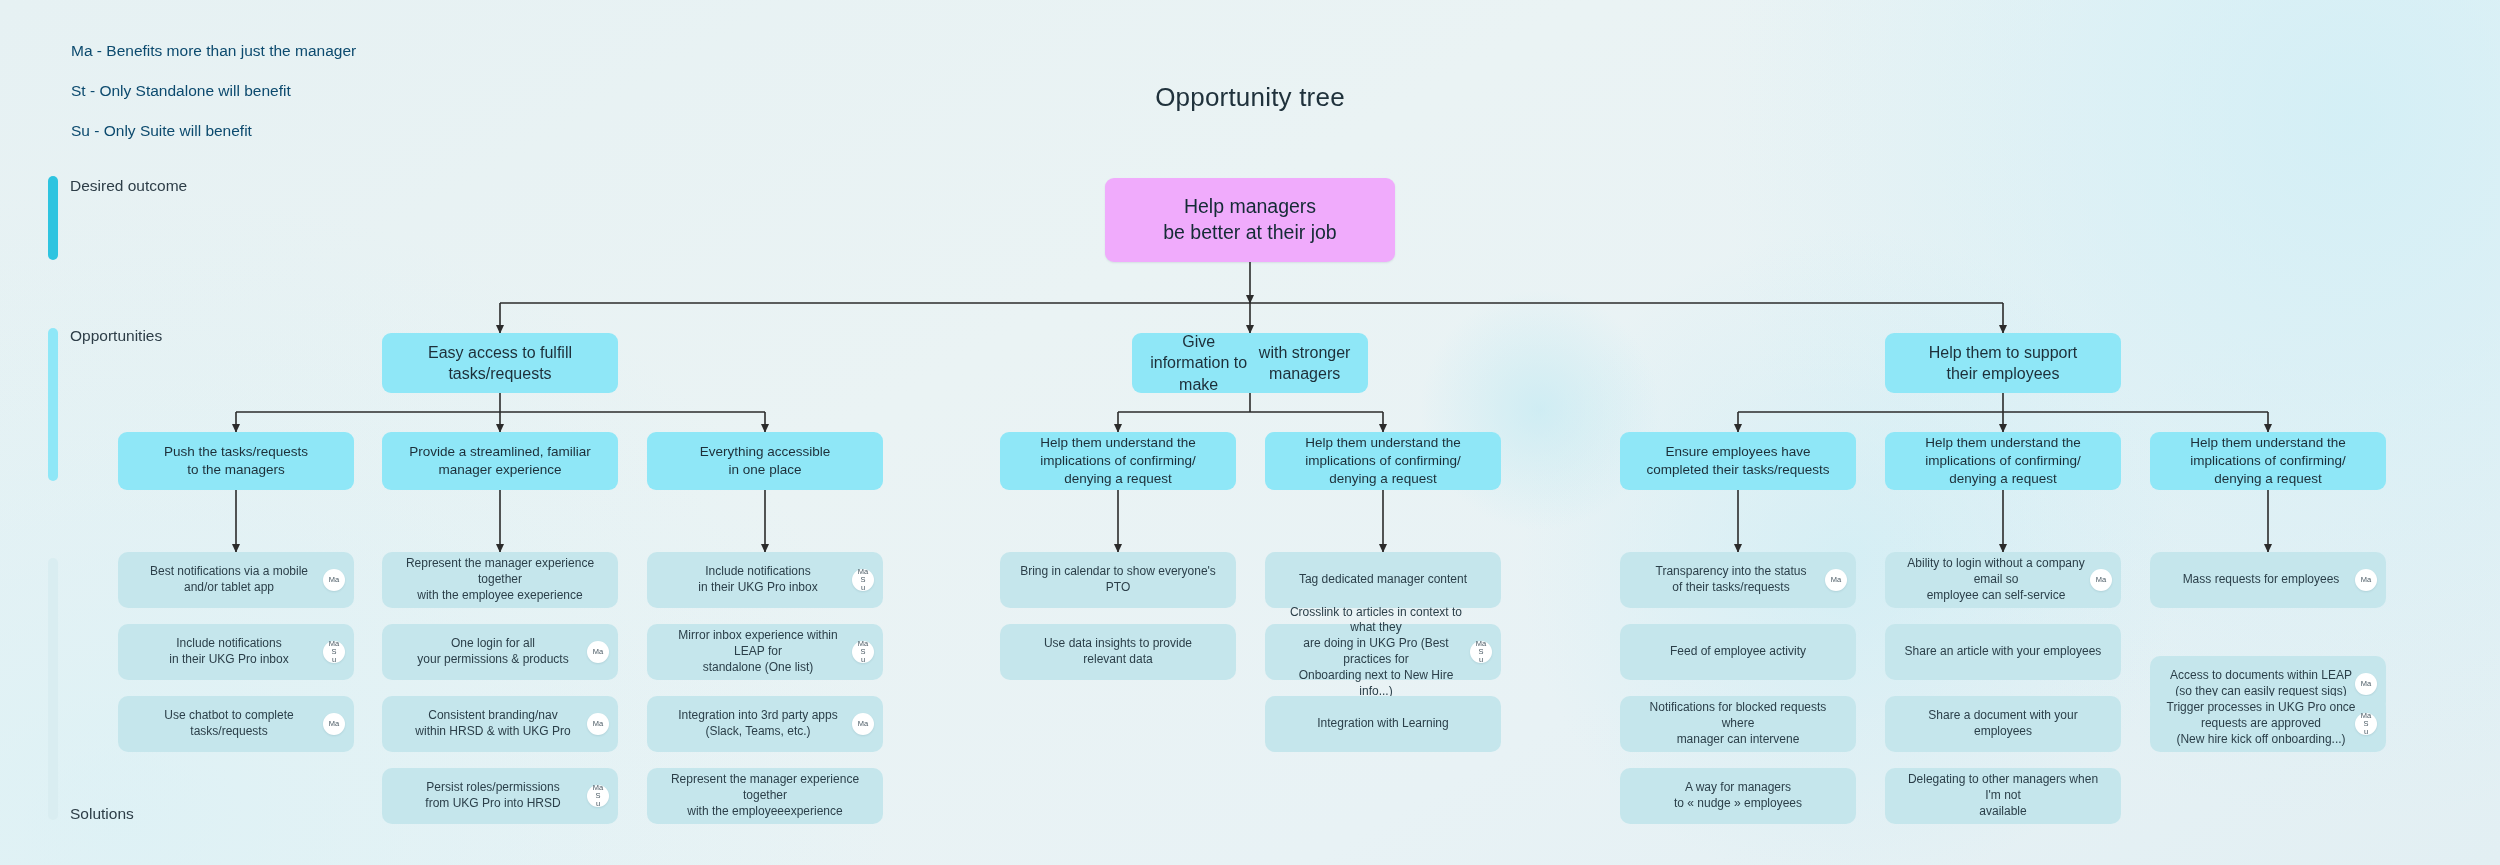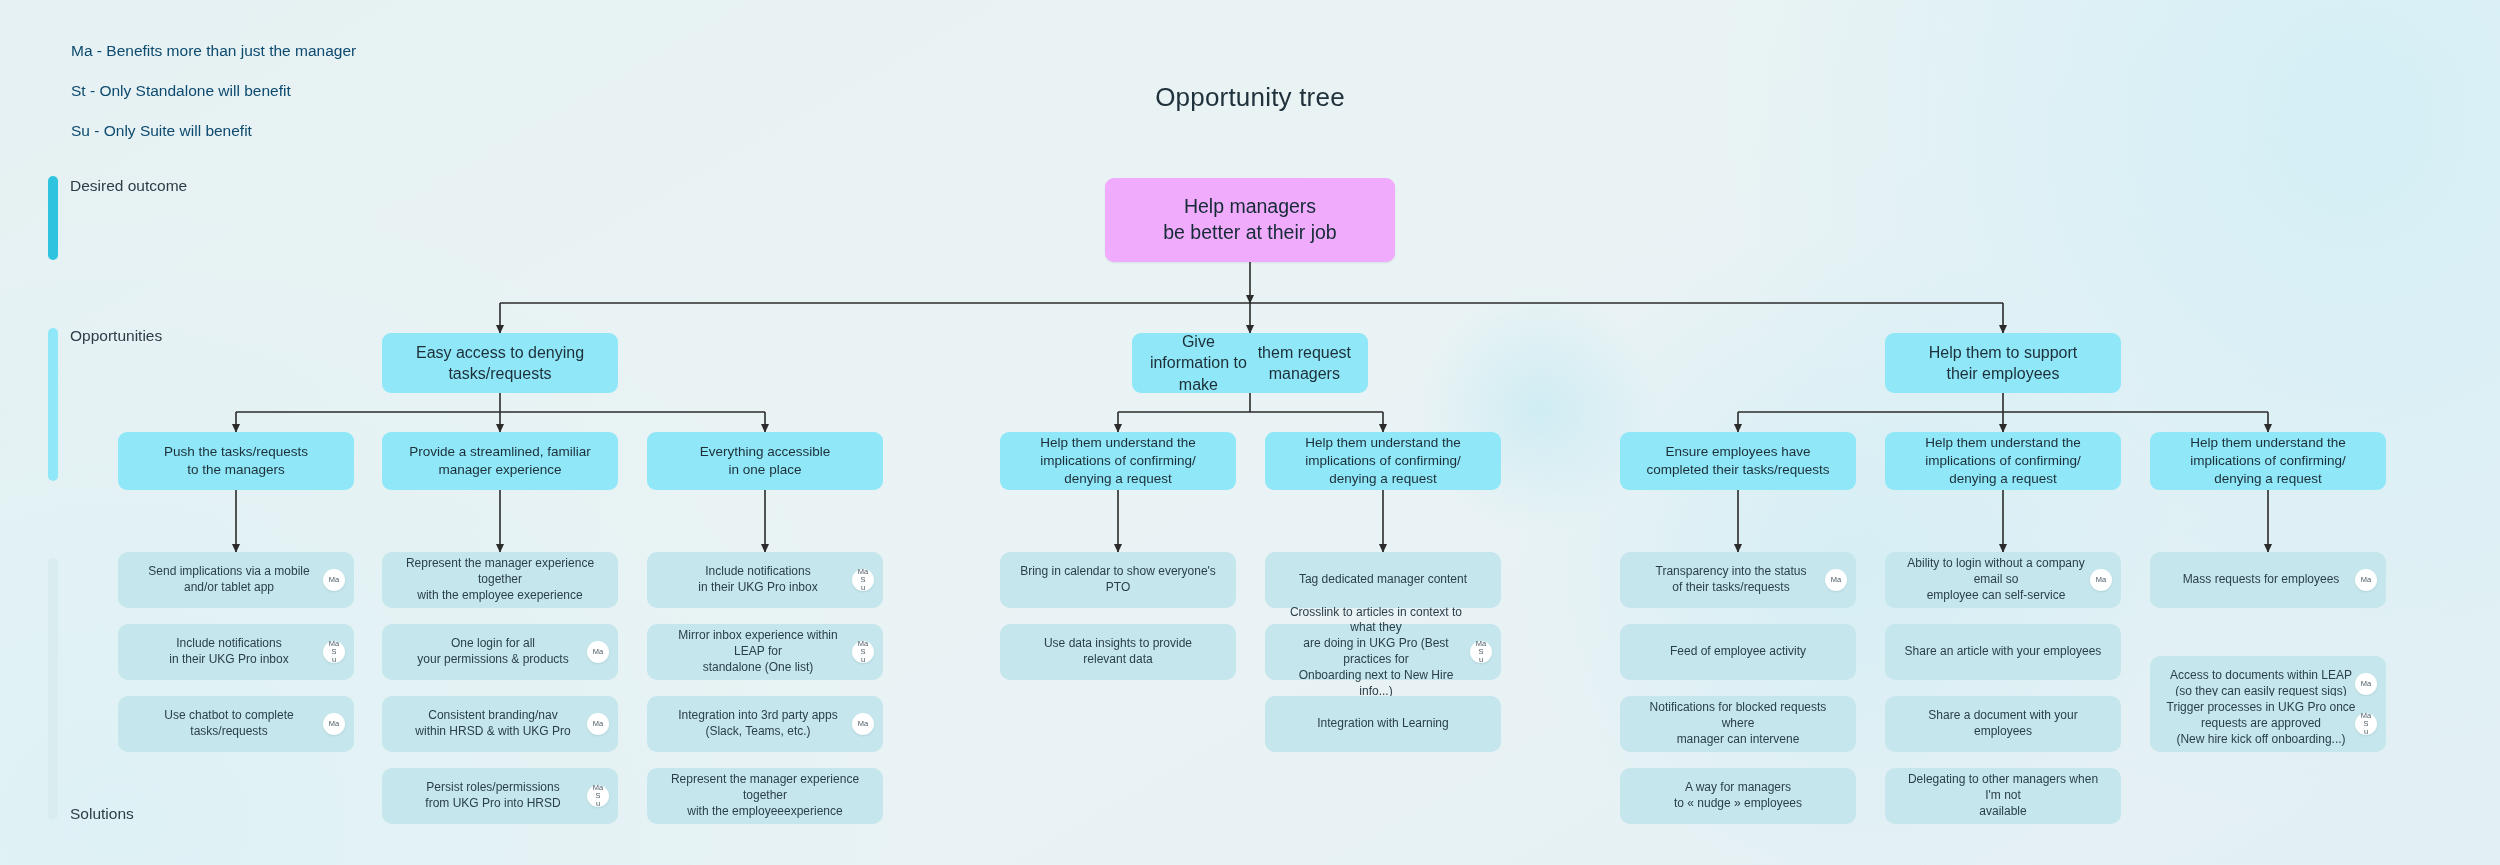--- a/index.html
+++ b/index.html
@@ -137,26 +137,26 @@
 
   <div class="lane-bar" style="left:48px; top:558px; height:262px; background:#d9edf1;"></div>
   <div class="lane-label" style="left:70px; top:805px;">Solutions</div>
 
   <div class="node root" style="left:1105px; top:178px; width:290px; height:84px; flex-direction:column;">
     <div>Help managers</div>
     <div>be better at their job</div>
   </div>
 
   <div class="node opp" style="left:382px; top:333px; width:236px; height:60px; flex-direction:column;">
-    <div>Easy access to denying</div>
+    <div>Easy access to fulfill</div>
     <div>tasks/requests</div>
   </div>
   <div class="node opp" style="left:1132px; top:333px; width:236px; height:60px; flex-direction:row;">
     <div>Give information to make</div>
-    <div>them request managers</div>
+    <div>with stronger managers</div>
   </div>
   <div class="node opp" style="left:1885px; top:333px; width:236px; height:60px; flex-direction:column;">
     <div>Help them to support</div>
     <div>their employees</div>
   </div>
 
   <div class="node subopp" style="left:118px; top:432px; width:236px; height:58px; flex-direction:column;">
     <div>Push the tasks/requests</div>
     <div>to the managers</div>
     <div></div>
@@ -193,21 +193,21 @@
   </div>
   <div class="node subopp" style="left:2150px; top:432px; width:236px; height:58px; flex-direction:column;">
     <div>Help them understand the</div>
     <div>implications of confirming/</div>
     <div>denying a request</div>
   </div>
 
   <div id="solutions-root">
       <div class="node sol" style="left: 118px; top: 552px; width: 236px; height: 56px; flex-direction: column; position: absolute;">
         <div style="padding: 0px 18px 0px 4px;">
-          <div>Send implications via a mobile</div>
+          <div>Best notifications via a mobile</div>
           <div>and/or tablet app</div>
         </div>
         <div class="badge">
           <span>Ma</span>
         </div>
       </div>
       <div class="node sol" style="left: 118px; top: 624px; width: 236px; height: 56px; flex-direction: column; position: absolute;">
         <div style="padding: 0px 18px 0px 4px;">
           <div>Include notifications</div>
           <div>in their UKG Pro inbox</div>

